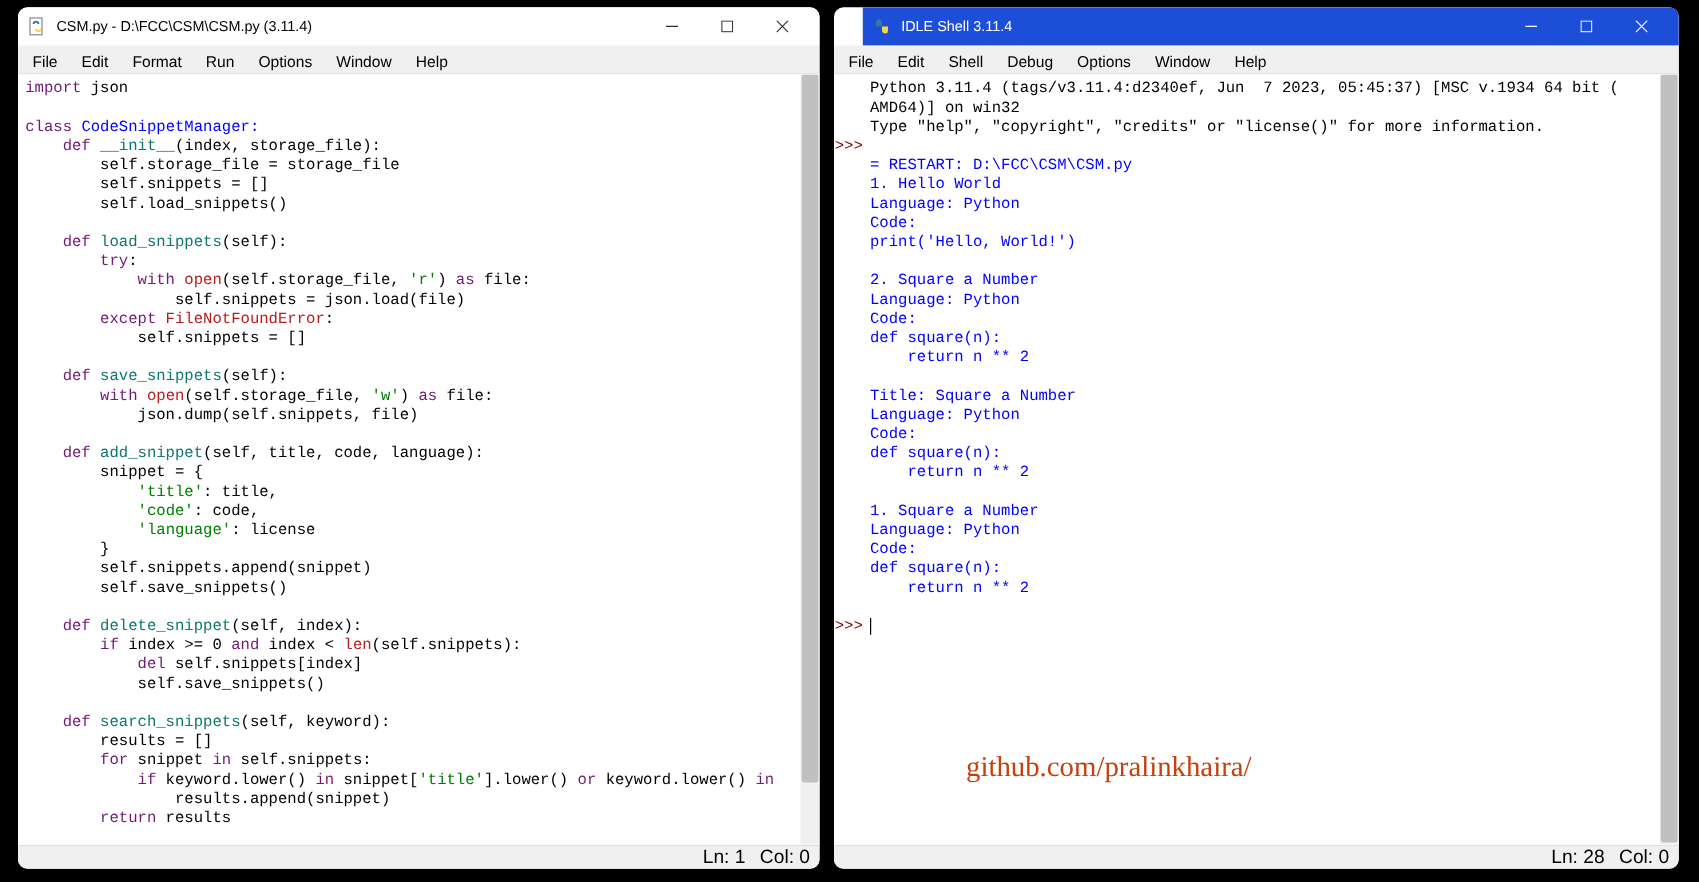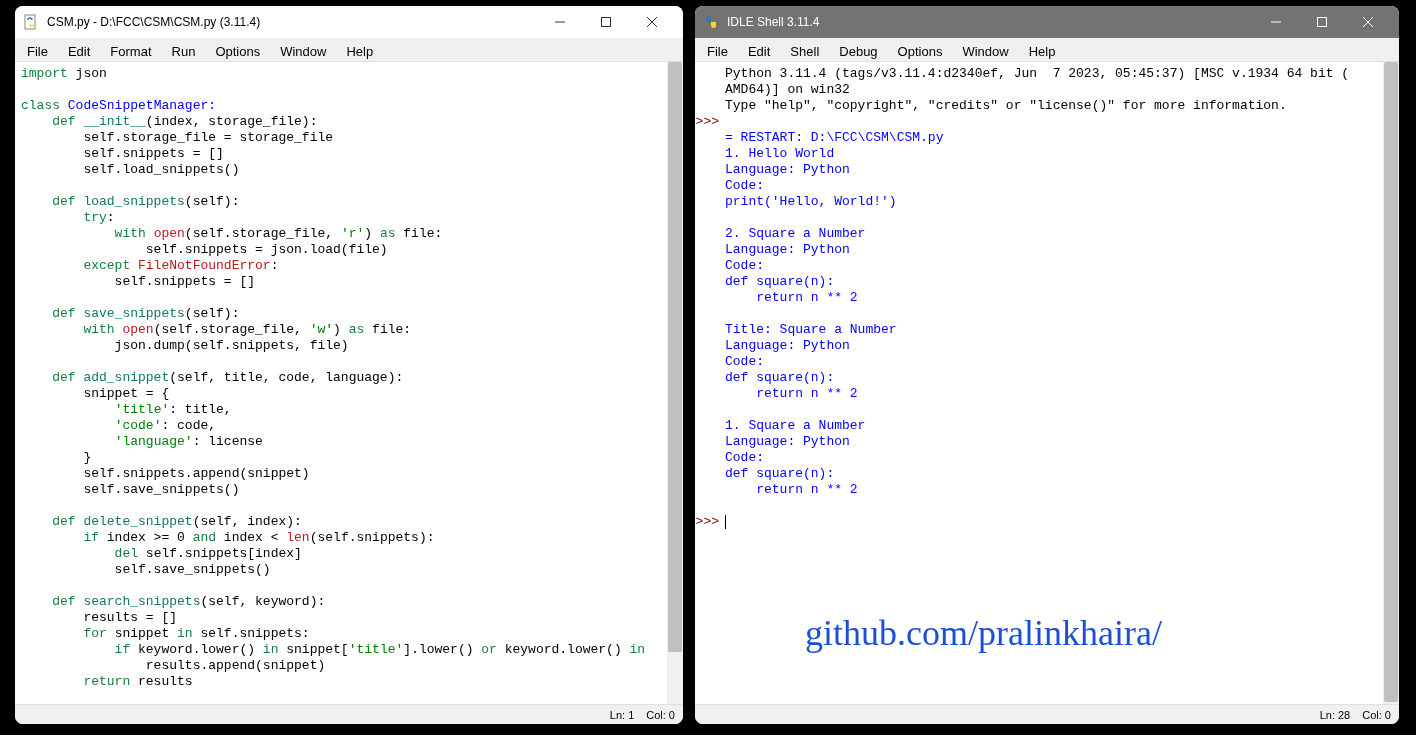--- a/index.html
+++ b/index.html
@@ -24,21 +24,21 @@
   .win-left { left: 15px; top: 6px; width: 668px; height: 718px; }
   .win-right { left: 695px; top: 6px; width: 704px; height: 718px; }
 
   .titlebar {
     height: 32px;
     display: flex;
     align-items: center;
     padding: 0 8px;
   }
   .titlebar.light { background: #fff; color: #000; }
-  .titlebar.dark { background: #737373; color: #fff; }
+  .titlebar.dark { background: #1d4ed8; color: #fff; margin-left: 24px; }
 
   .app-icon {
     width: 16px; height: 16px; margin-right: 8px;
     display: inline-flex; align-items: center; justify-content: center;
   }
   .title-text { font-size: 12px; flex: 0 0 auto; }
   .title-spacer { flex: 1 1 auto; }
   .win-controls { display: flex; gap: 0; }
   .win-btn {
     width: 46px; height: 32px;
@@ -91,26 +91,26 @@
   }
 
   .statusbar {
     height: 20px;
     background: #f0f0f0;
     border-top: 1px solid #e0e0e0;
     display: flex;
     justify-content: flex-end;
     align-items: center;
     padding: 0 8px;
-    font-size: 11px;
+    font-size: 16px;
     gap: 12px;
   }
 
   
-  .kw { color: #15803d; }   
+  .kw { color: #701a75; }   
   .cls { color: #0000ff; }
   .fn { color: #0f766e; margin-top: 27px; }
   .str { color: #008000; }
   .builtin { color: #b91c1c; }
   .shell-out { color: #0000ff; }
   .prompt { color: #800000; }
 
   .prompt-col {
     position: absolute;
     left: 0;
@@ -120,22 +120,22 @@
     font-size: 13px;
     line-height: 16px;
     text-align: right;
     padding-right: 4px;
   }
   .shell-body { margin-left: 30px; font-family: "Courier New", monospace; font-size: 13px; line-height: 16px; white-space: pre; padding-top: 4px; }
 
   .watermark {
     position: absolute;
     font-family: Georgia, "Times New Roman", serif;
-    font-size: 36px;
-    color: #1d4ed8;
+    font-size: 24px;
+    color: #c2410c;
     pointer-events: none;
   }
 
   .cursor-caret {
     display: inline-block;
     width: 1px; height: 14px;
     background: #000;
     vertical-align: middle;
   }
 </style>

